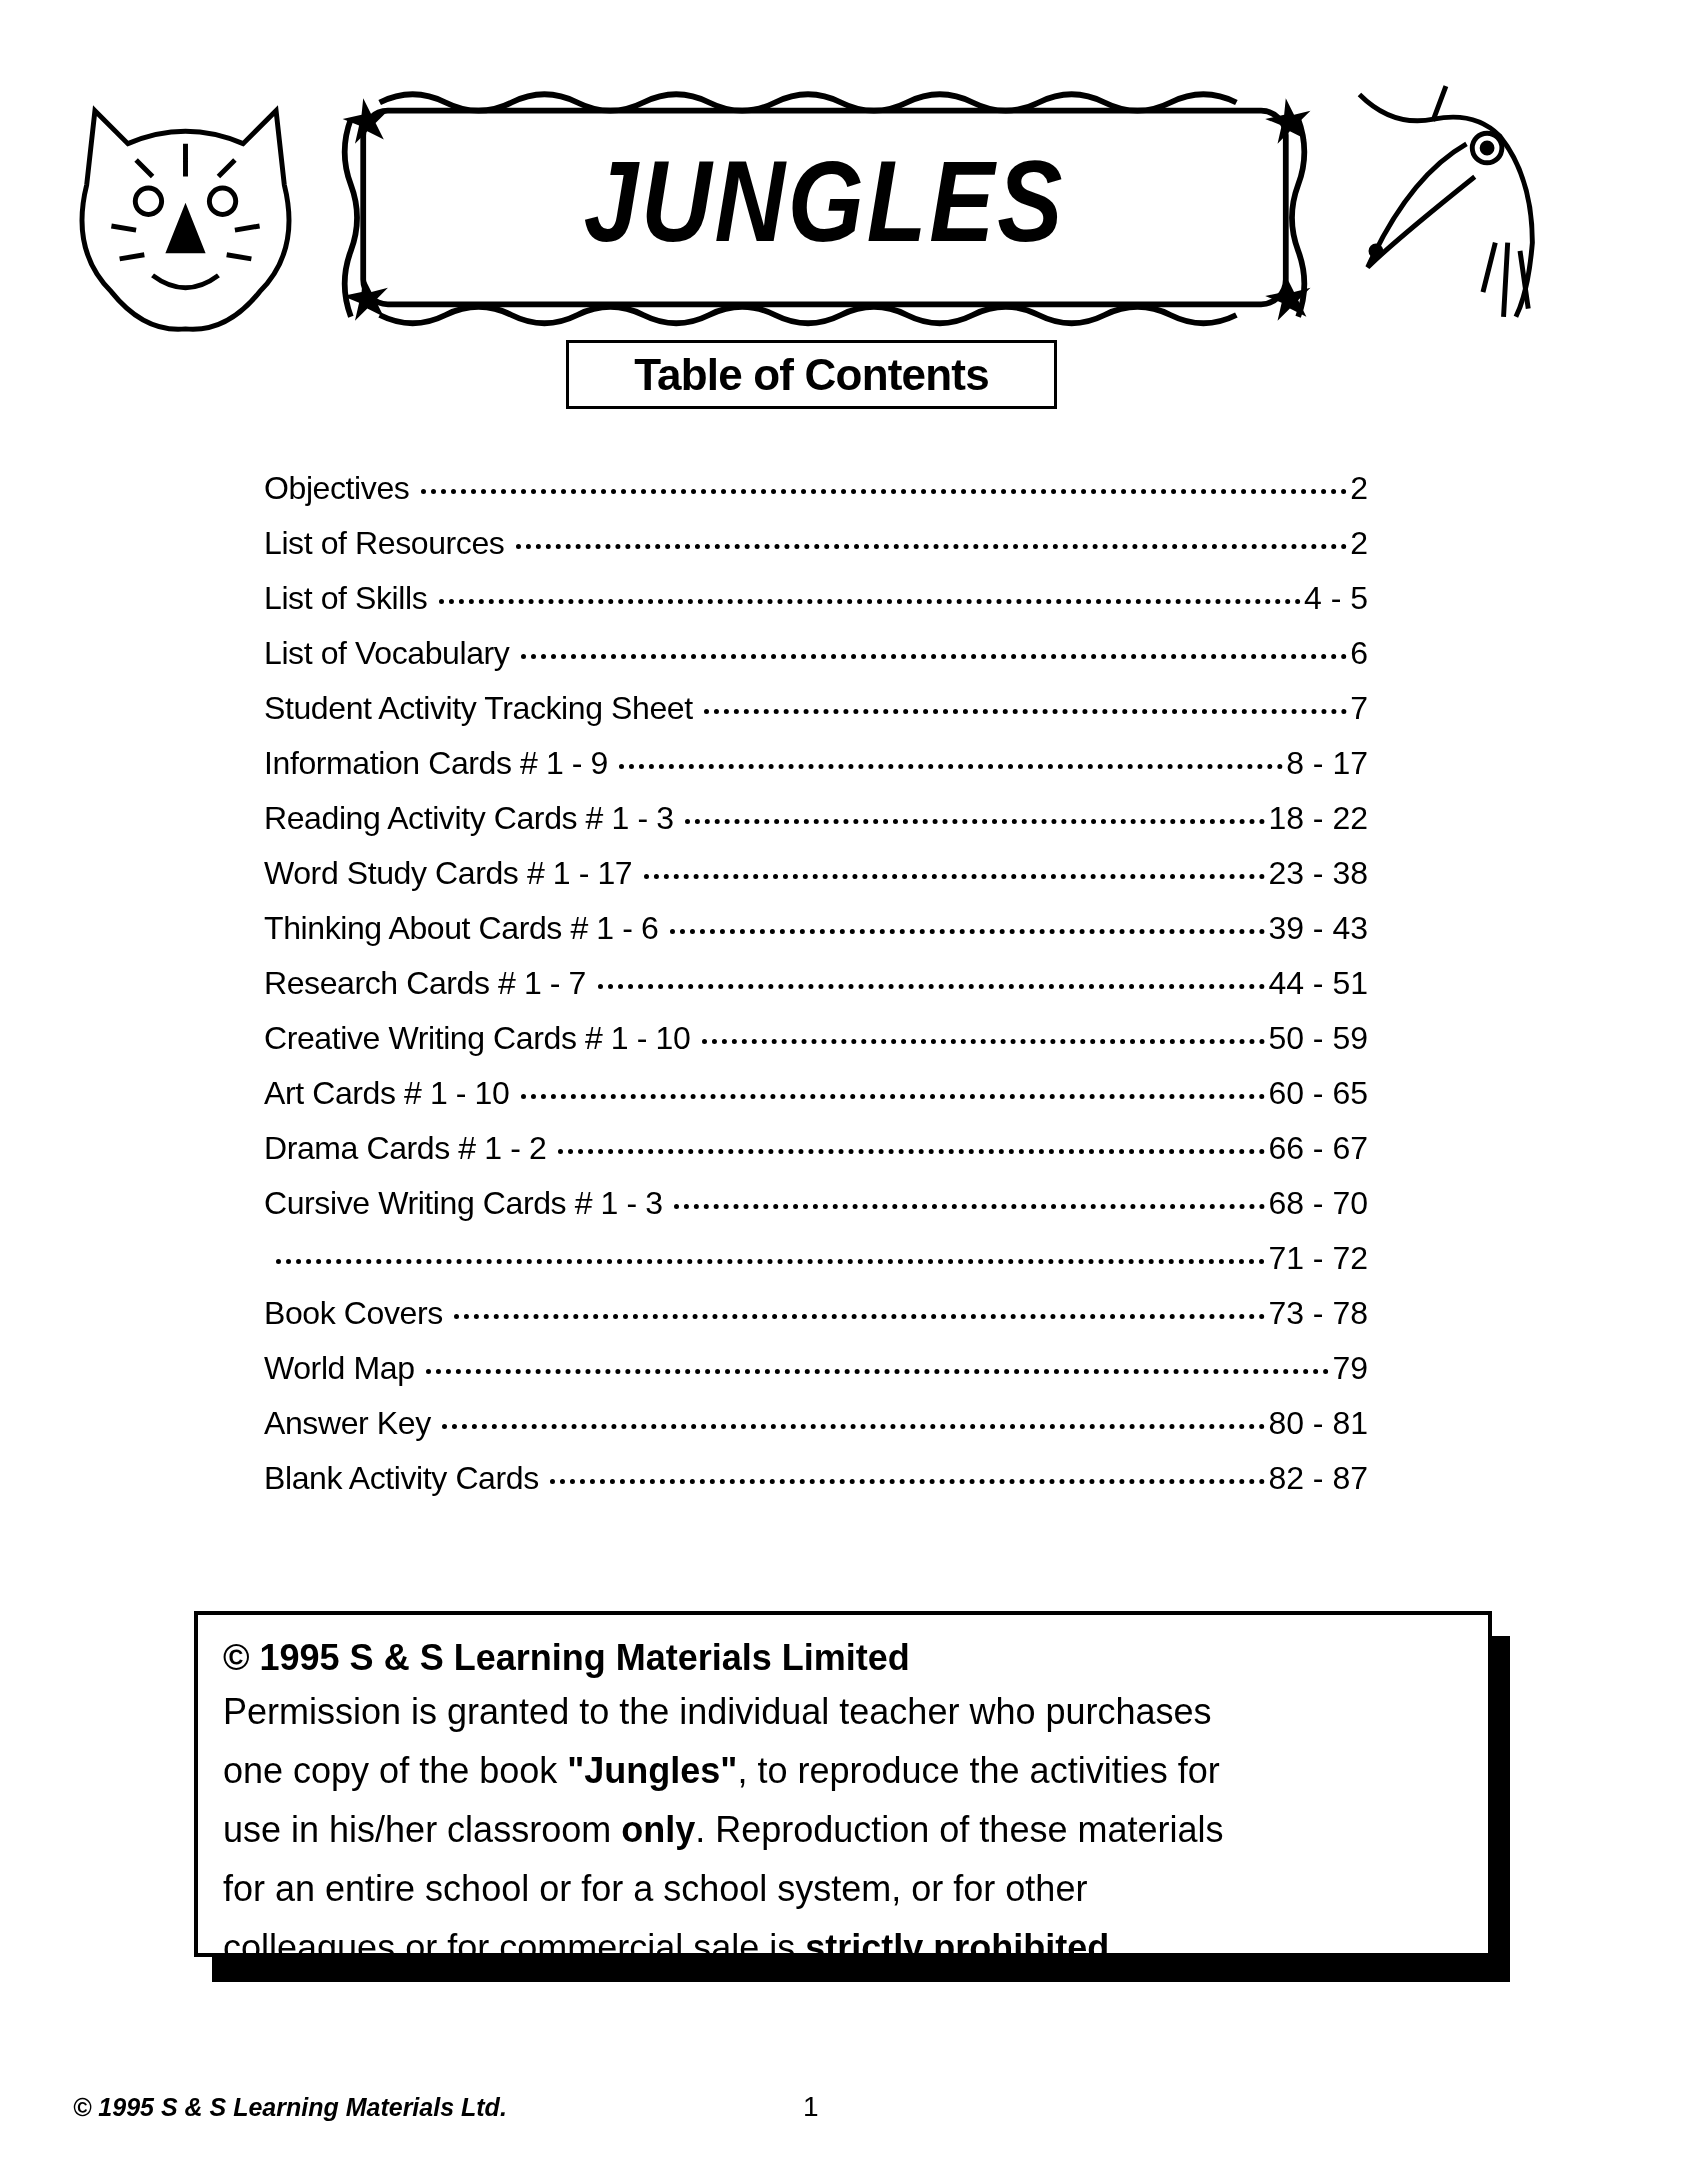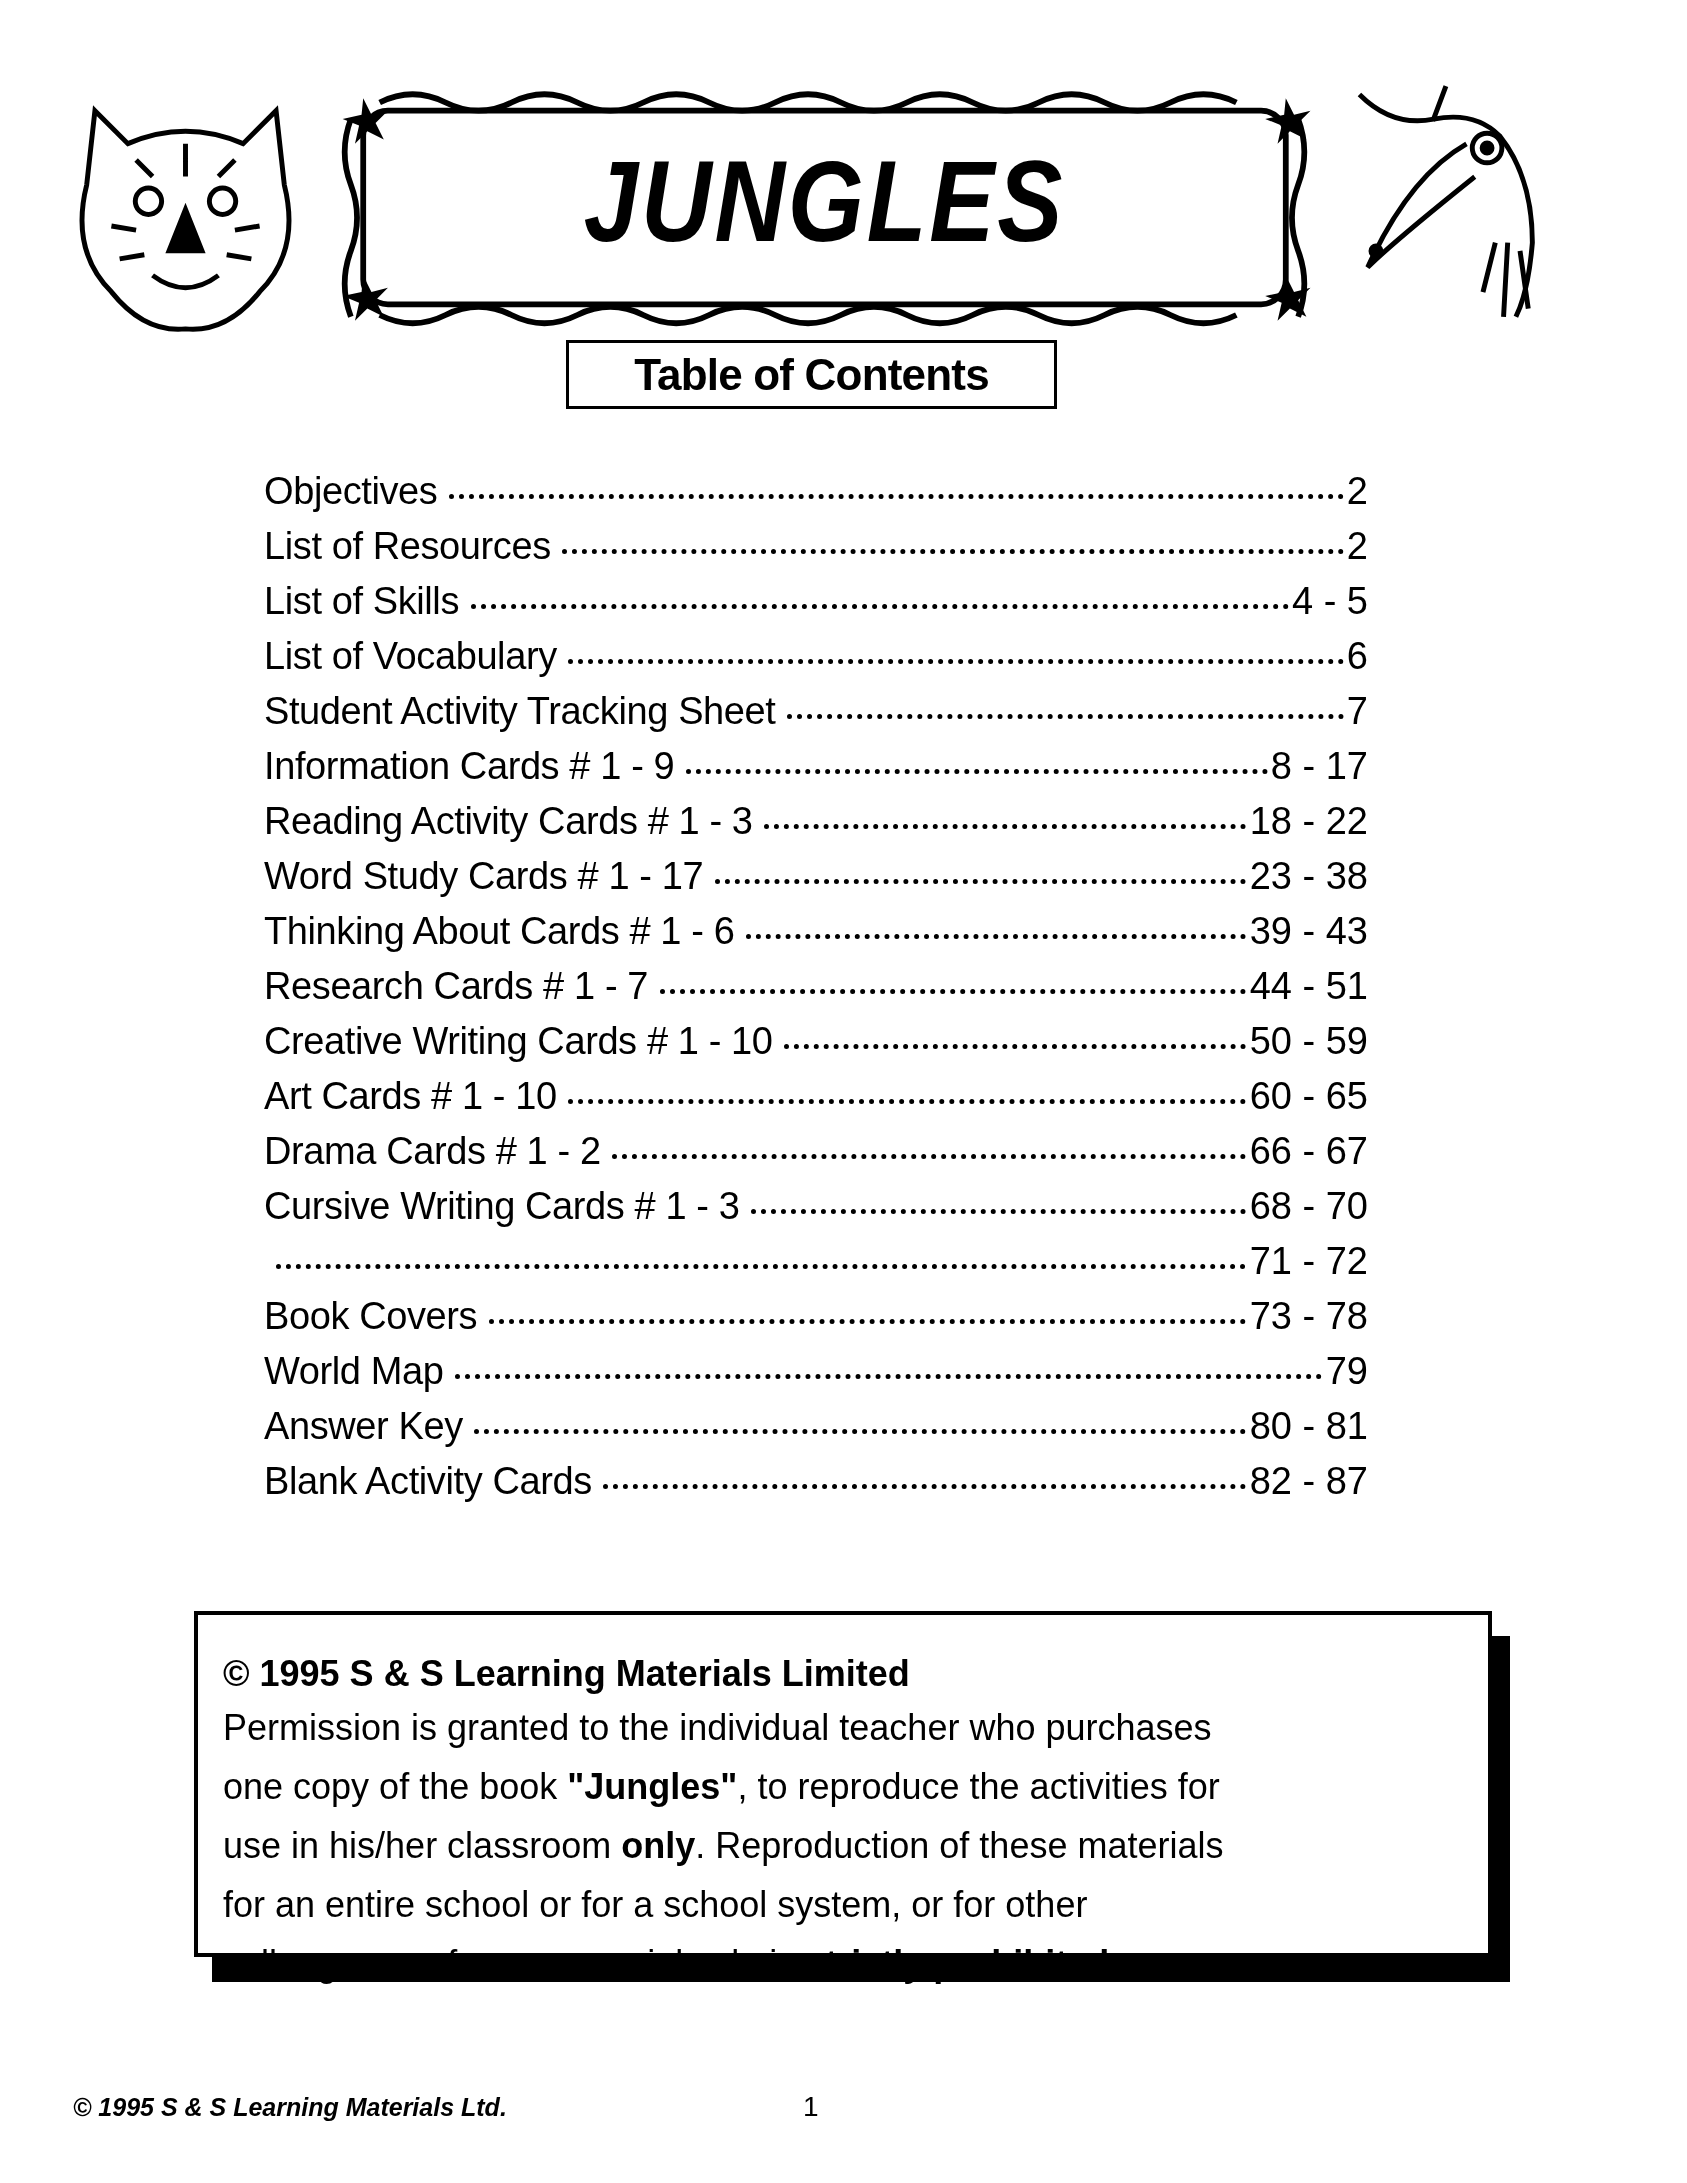--- a/index.html
+++ b/index.html
@@ -9,28 +9,28 @@
   .tiger { position:absolute; left:62px; top:8.2px; width:247px; height:247px; }
   .bird { position:absolute; left:1343px; top:0px; width:247px; height:247px; }
   .banner { position:absolute; left:330px; top:8.2px; width:989px; height:243px; }
   .banner-title { position:absolute; left:0; top:49px; width:989px; text-align:center;
       font-family:"Liberation Sans", sans-serif; font-weight:bold; font-style:italic;
       font-size:115px; letter-spacing:3.3px; transform:scaleX(0.85); }
   .toc-title { position:absolute; left:566px; top:340px; width:491px; height:69px;
       border:3.3px solid #000; box-sizing:border-box; text-align:center;
       font-size:44px; line-height:63px; font-weight:bold; letter-spacing:-0.8px; }
   .toc { position:absolute; left:264px; top:470px; width:1104px; }
-  .toc-row { display:flex; align-items:baseline; height:55px; font-size:38px; }
+  .toc-row { display:flex; align-items:baseline; height:55px; font-size:32px; }
   .toc-label { white-space:nowrap; letter-spacing:-0.4px; }
   .toc-leader { flex:1; margin:0 3.3px 0 11.5px; border-bottom:5px dotted #000; height:0;
       transform:translateY(-5px); }
   .toc-page { white-space:nowrap; }
   .notice { position:absolute; left:194px; top:1611px; width:1298px; height:346px;
       border:4.1px solid #000; box-sizing:border-box; background:#fff;
-      box-shadow:18px 25px 0 0 #000; padding:34px 25px; font-size:36px; line-height:59px; }
+      box-shadow:18px 25px 0 0 #000; padding:18px 25px; font-size:36px; line-height:59px; }
   .notice-heading { font-weight:bold; line-height:49px; }
   .footer-left { position:absolute; left:73px; top:2093px; font-size:25px; font-weight:bold;font-style:italic; }
   .footer-page { position:absolute; left:803px; top:2091px; font-size:28px; }
 </style>
 </head>
 <body>
 
 <div class="header">
   <svg class="tiger" viewBox="0 0 300 300">
     <g fill="none" stroke="#000" stroke-width="6">

